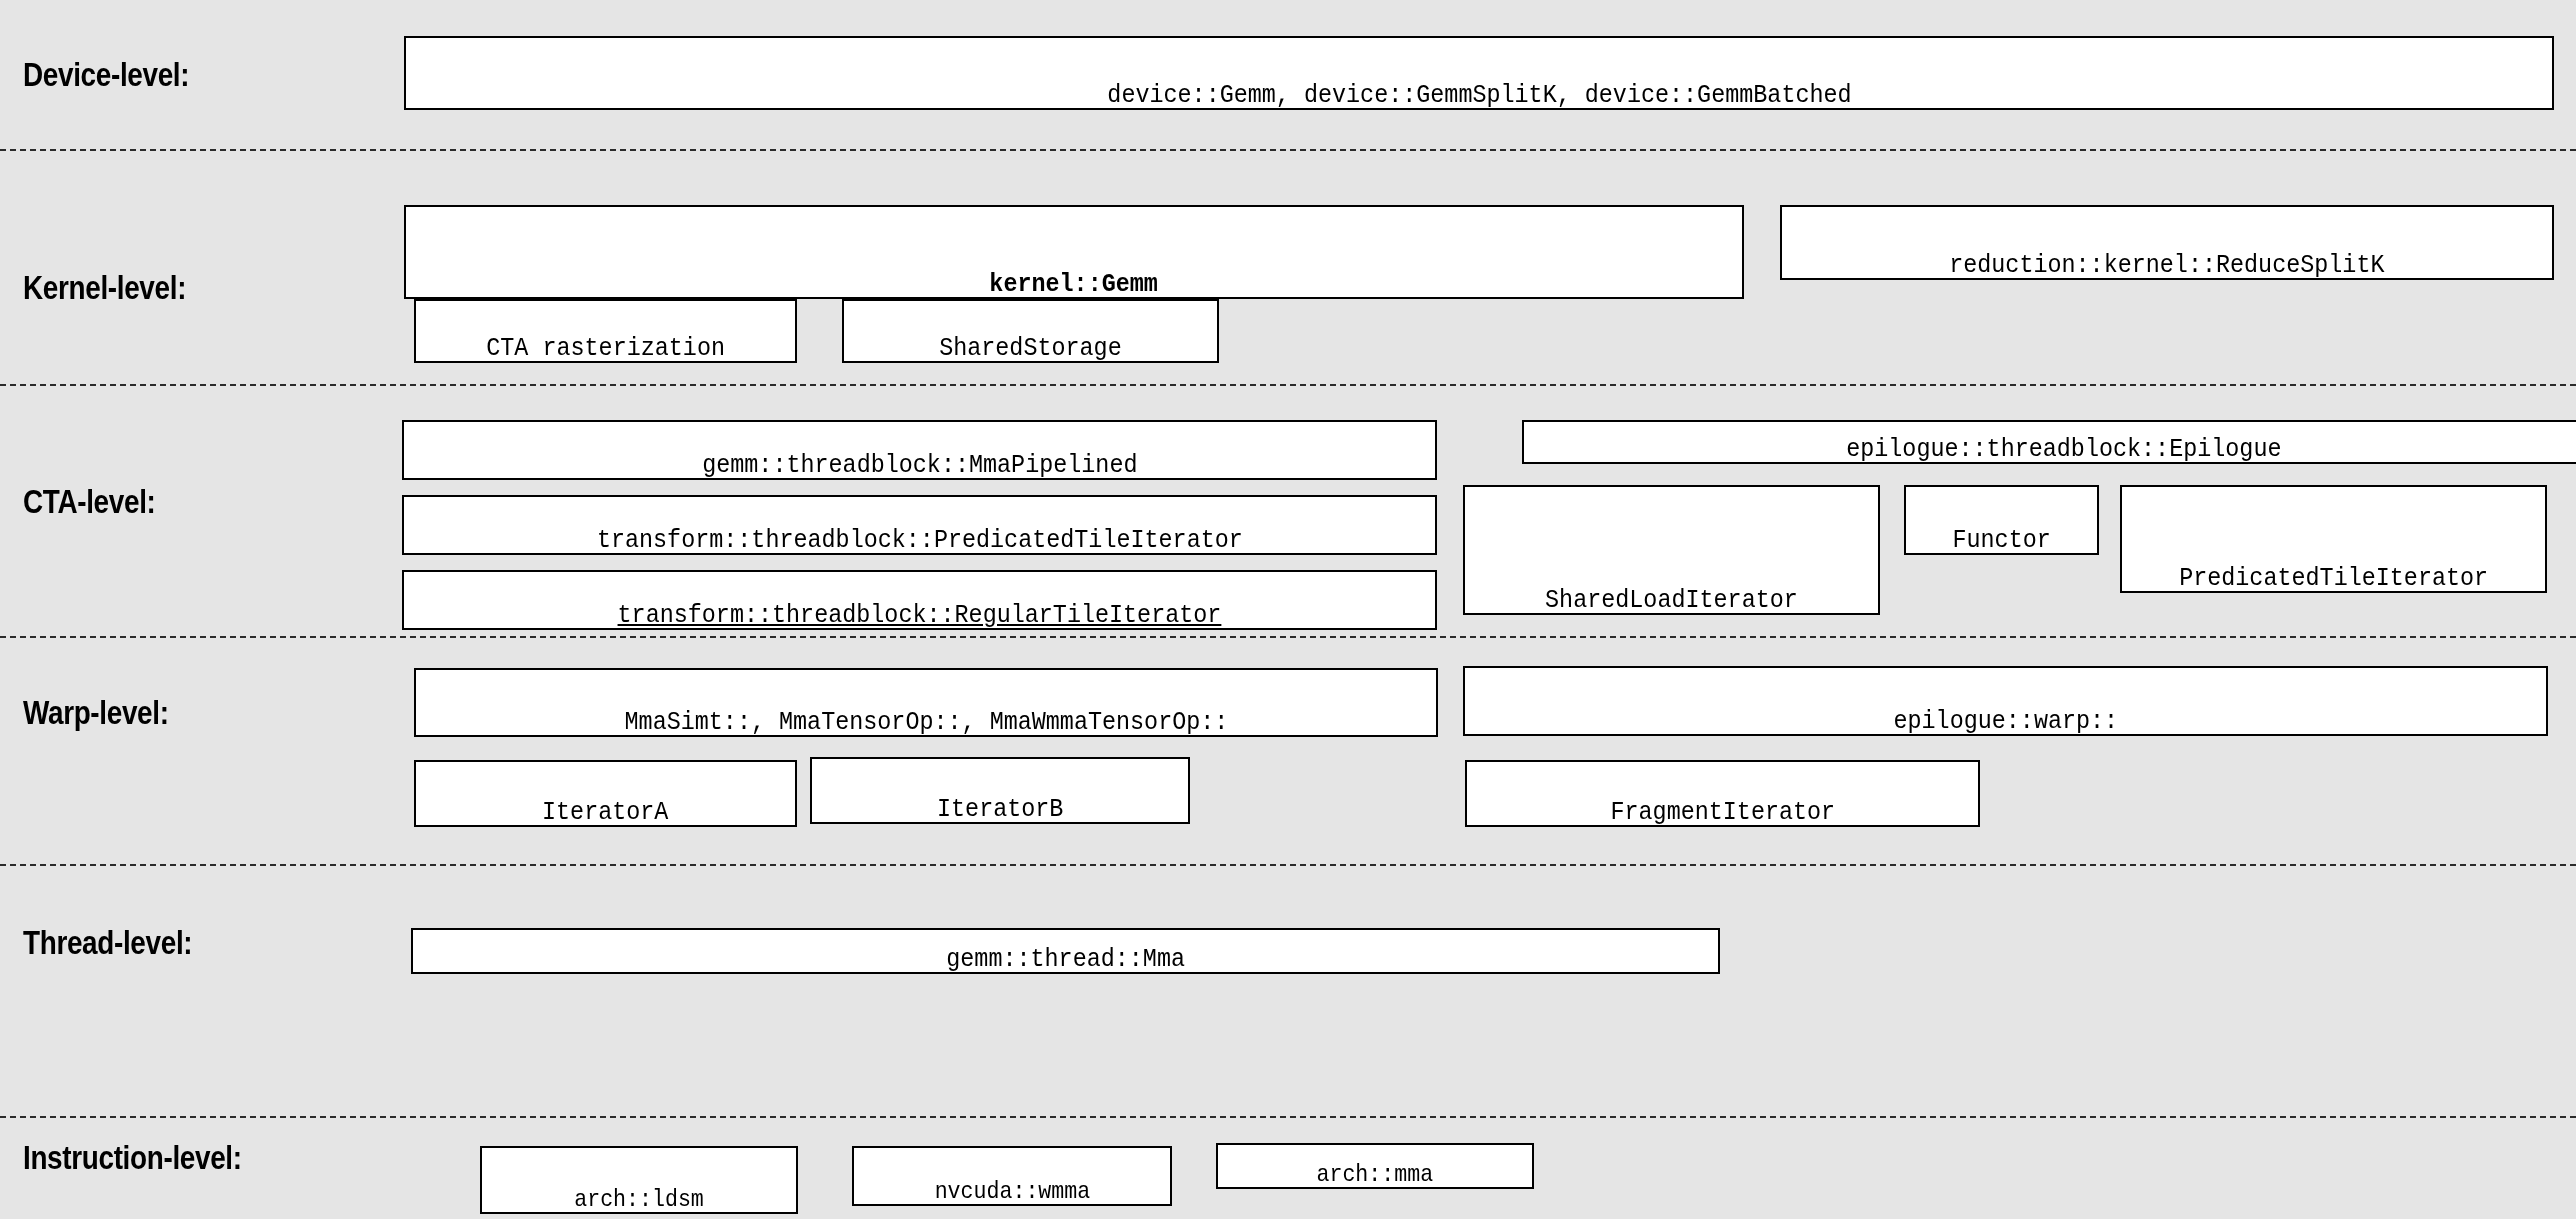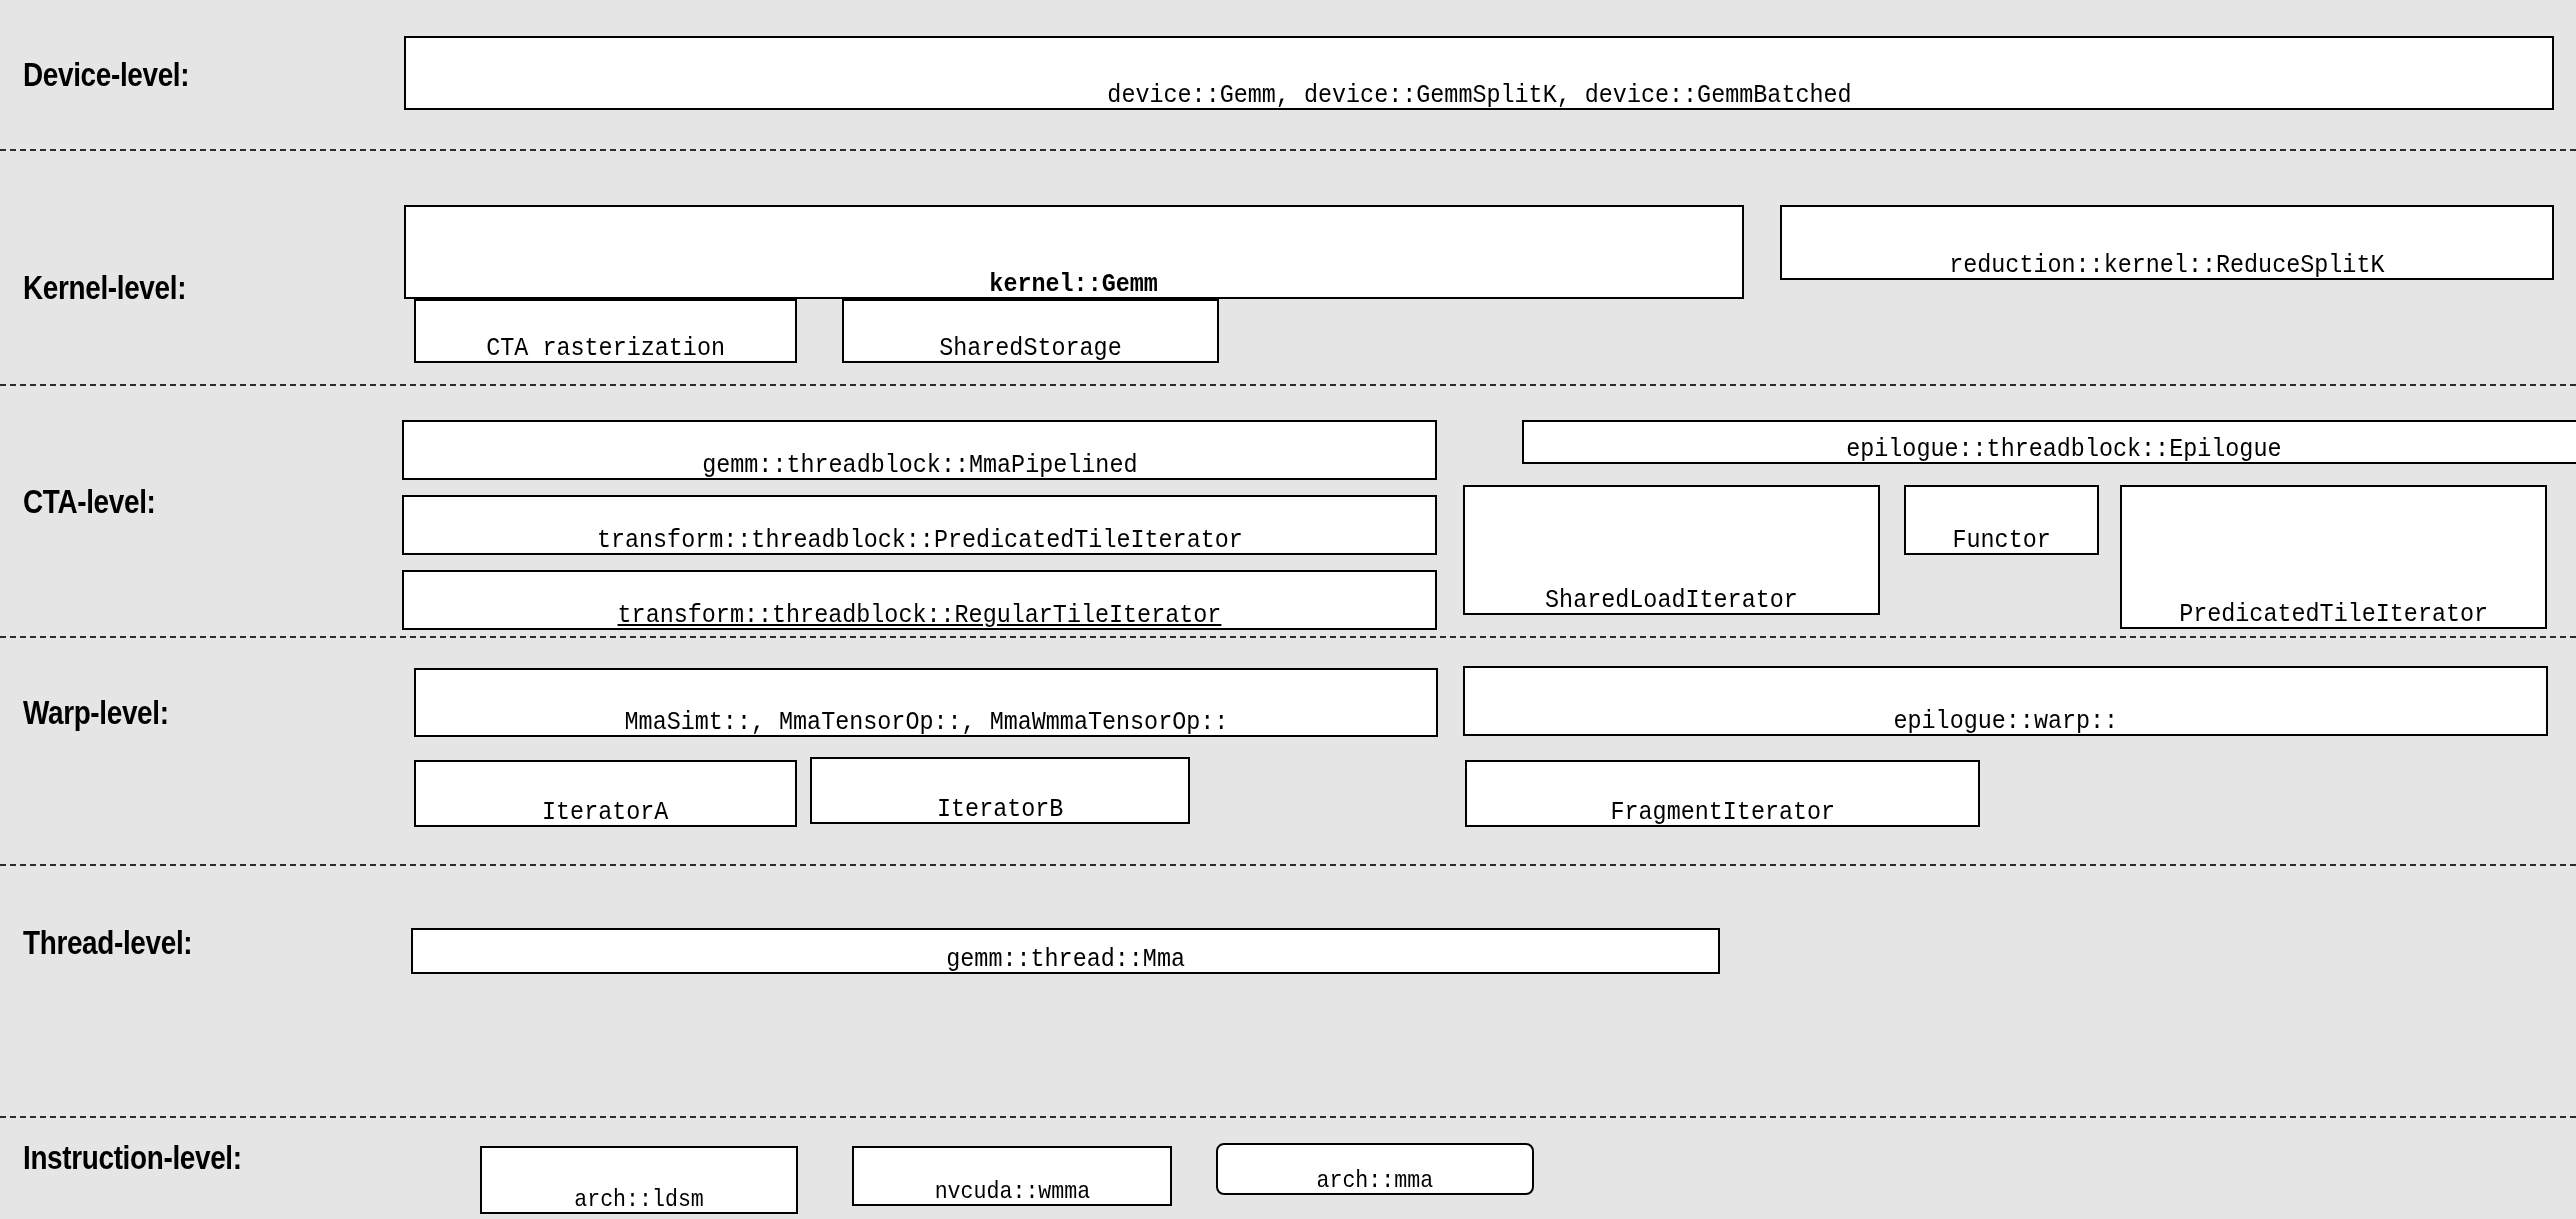--- a/index.html
+++ b/index.html
@@ -97,21 +97,21 @@
   </div>
   <div class="node" style="left:1522px; top:420px; width:1084px; height:44px;">
     <span class="node-label">epilogue::threadblock::Epilogue</span>
   </div>
   <div class="node" style="left:1463px; top:485px; width:417px; height:130px;">
     <span class="node-label">SharedLoadIterator</span>
   </div>
   <div class="node" style="left:1904px; top:485px; width:195px; height:70px;">
     <span class="node-label">Functor</span>
   </div>
-  <div class="node" style="left:2120px; top:485px; width:427px; height:144px;">
+  <div class="node" style="left:2120px; top:485px; width:427px; height:108px;">
     <span class="node-label">PredicatedTileIterator</span>
   </div>
 
   <div class="level-label" style="left:23px; top:693px;">Warp-level:</div>
   <div class="node" style="left:414px; top:668px; width:1024px; height:69px;">
     <span class="node-label">MmaSimt::, MmaTensorOp::, MmaWmmaTensorOp::</span>
   </div>
   <div class="node" style="left:1463px; top:666px; width:1085px; height:70px;">
     <span class="node-label">epilogue::warp::</span>
   </div>
@@ -130,18 +130,18 @@
     <span class="node-label">gemm::thread::Mma</span>
   </div>
 
   <div class="level-label" style="left:23px; top:1138px;">Instruction-level:</div>
   <div class="node" style="left:480px; top:1146px; width:318px; height:68px;">
     <span class="node-label small">arch::ldsm</span>
   </div>
   <div class="node" style="left:852px; top:1146px; width:320px; height:60px;">
     <span class="node-label small">nvcuda::wmma</span>
   </div>
-  <div class="node" style="left:1216px; top:1143px; width:318px; height:52px;border-radius:8px;">
+  <div class="node" style="left:1216px; top:1143px; width:318px; height:46px;">
     <span class="node-label small">arch::mma</span>
   </div>
 
 </div>
 
 
 </body></html>

